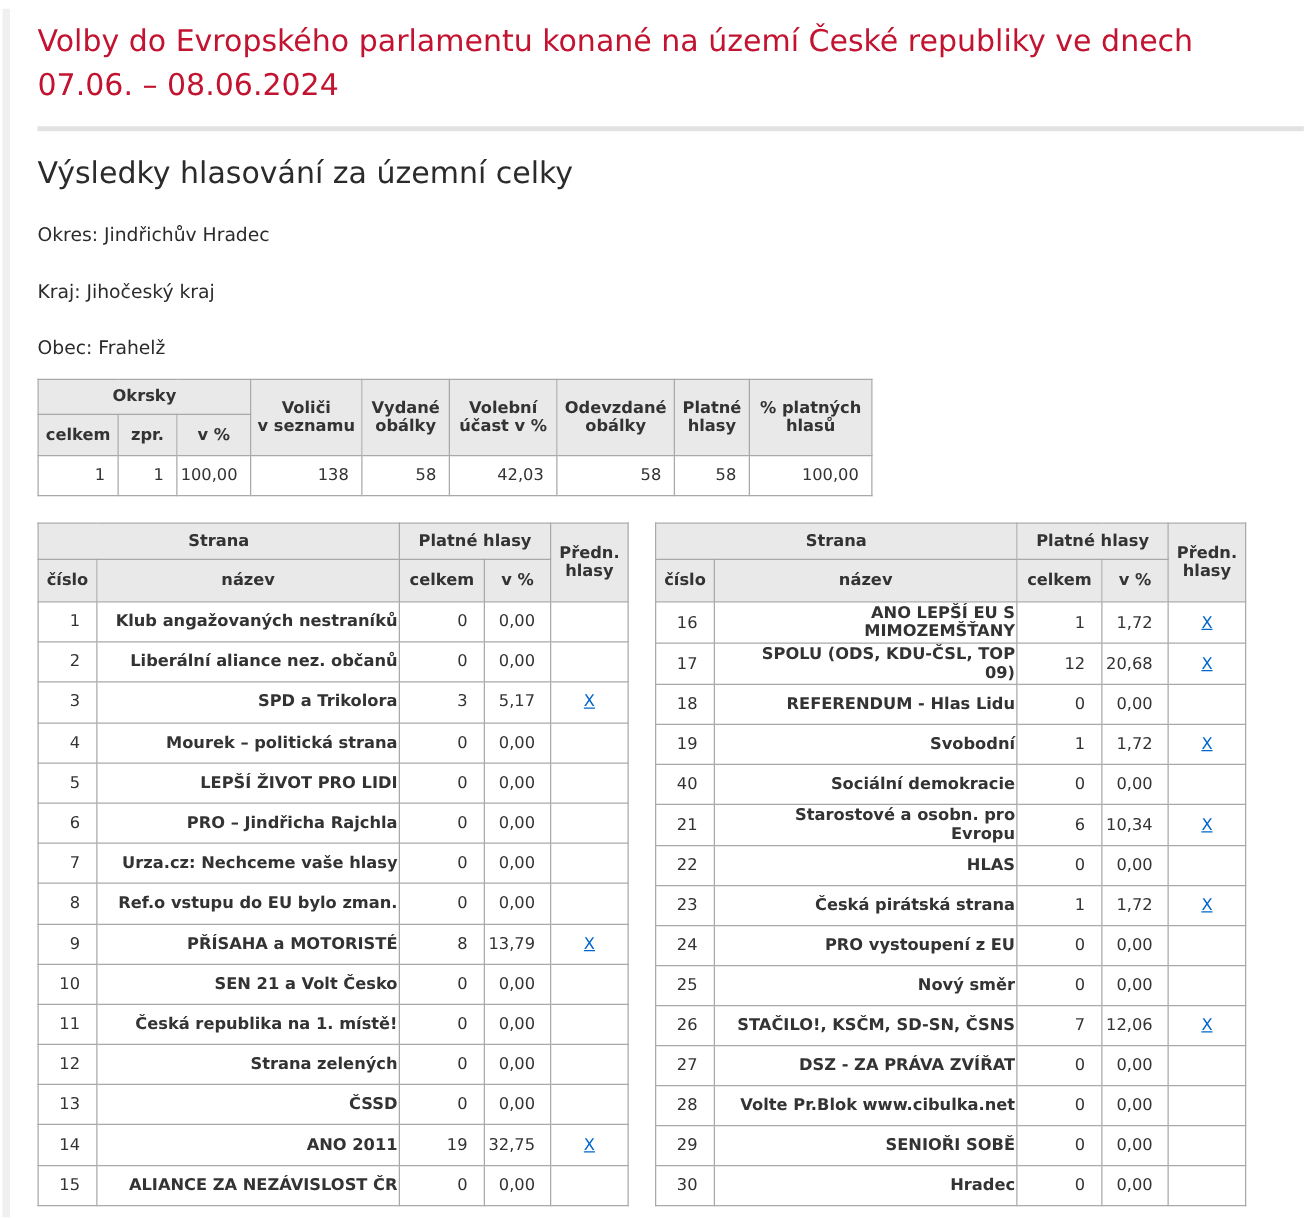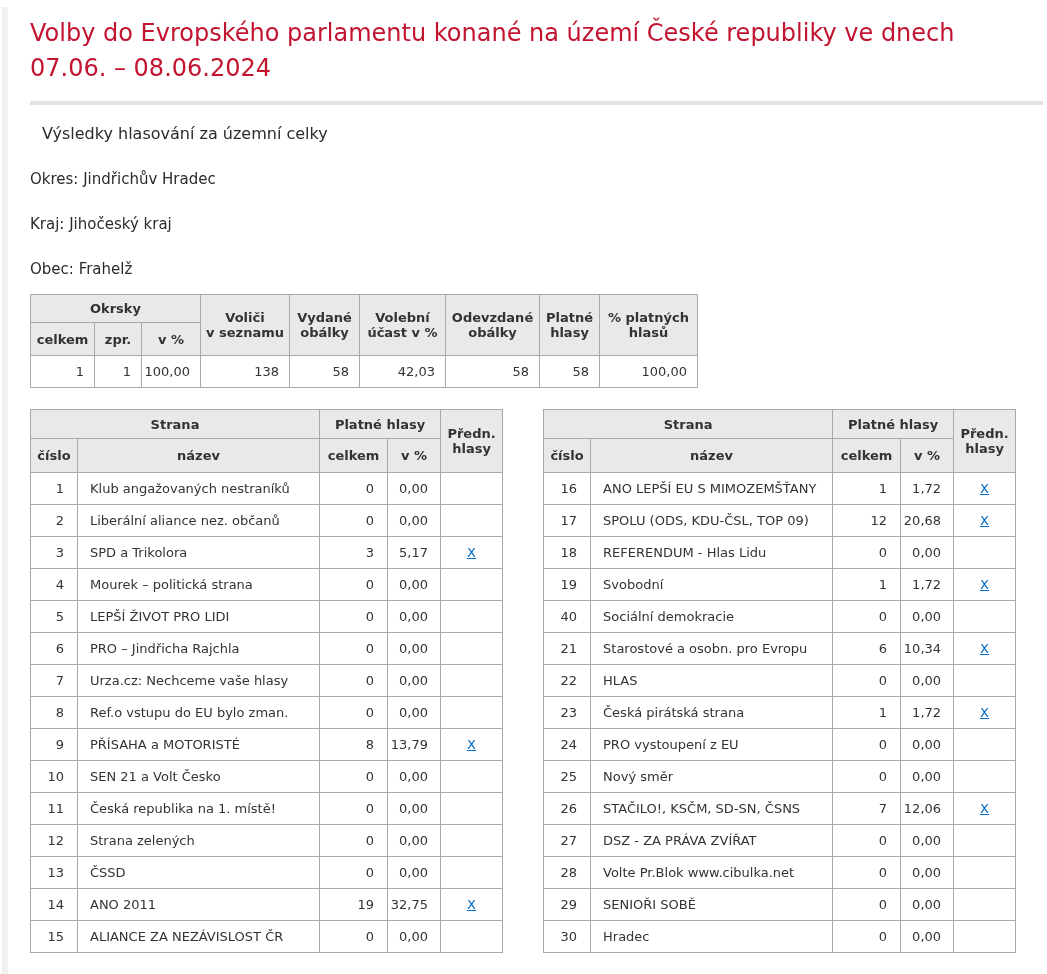--- a/index.html
+++ b/index.html
@@ -28,22 +28,22 @@
     line-height: 35px;
     color: #c21330;
     white-space: nowrap;
   }
   .divider {
     margin-top: 15px;
     height: 4px;
     background: #e2e2e2;
   }
   h2.section-title {
-    margin: 19px 0 0 12px;
-    font-size: 16px;
+    margin: 19px 0 0 0;
+    font-size: 24px;
     font-weight: normal;
     color: #2b2b2b;
   }
   .region-line {
     margin: 27px 0 0 0;
     font-size: 15px;
     color: #2b2b2b;
   }
 
   table { border-collapse: collapse; table-layout: fixed; }
@@ -66,27 +66,27 @@
   .summary-table { width: 667px; margin-top: 16px; }
   .summary-table thead tr.h1 th { height: 28px; }
   .summary-table thead tr.h2 th { height: 33px; }
   .summary-table td {
     height: 32px;
     text-align: right;
     padding-right: 10px;
   }
 
   
-  .tables-row { display: flex; gap: 40px; margin-top: 21px; }
+  .tables-row { display: flex; gap: 21px; margin-top: 21px; }
   .party-table { width: 472px; }
   .party-table thead tr.h1 th { height: 29px; }
   .party-table thead tr.h2 th { height: 34px; }
   .party-table td { height: 32px; }
   .party-table td.c-num  { text-align: right; padding-right: 13px; }
-  .party-table td.c-name { text-align: left;  padding-left: 12px; }
+  .party-table td.c-name { text-align: right;  padding-left: 12px; font-weight: bold; }
   .party-table td.c-tot  { text-align: right; padding-right: 13px; }
   .party-table td.c-pct  { text-align: right; padding-right: 12px; }
   .party-table td.c-pref { text-align: center; }
   .party-table a.pref-link {
     color: #0066cc;
     text-decoration: underline;
   }
 </style>
 </head>
 <body>

